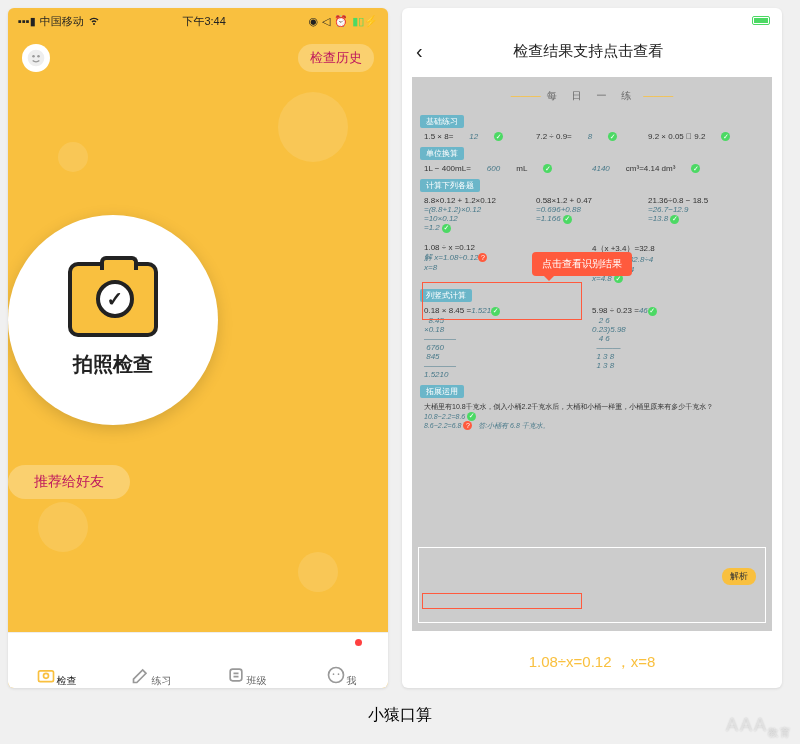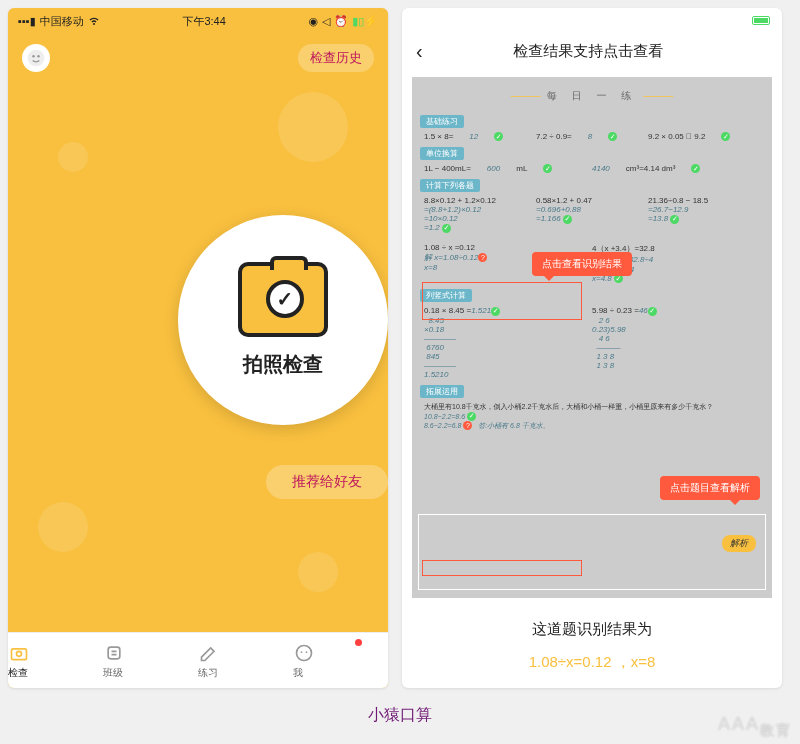--- a/index.html
+++ b/index.html
@@ -8,35 +8,35 @@
 .phone { width: 380px; height: 680px; background: #fff; border-radius: 6px; overflow: hidden; position: relative; box-shadow: 0 1px 3px rgba(0,0,0,.1); }
 
 
 .left-phone { background: #f9c03f; display: flex; flex-direction: column; }
 .status-bar { height: 26px; display: flex; align-items: center; justify-content: space-between; padding: 0 10px; font-size: 11px; color: #222; }
 .status-left, .status-right { display: flex; align-items: center; gap: 4px; }
 .top-row { display: flex; justify-content: space-between; align-items: center; padding: 10px 14px; }
 .avatar { width: 28px; height: 28px; border-radius: 50%; background: #fff; display: flex; align-items: center; justify-content: center; }
 .avatar svg { width: 20px; height: 20px; }
 .history-btn { background: rgba(255,255,255,.25); border: none; border-radius: 14px; padding: 5px 12px; font-size: 13px; color: #be185d; }
-.center-area { flex: 1; display: flex; flex-direction: column; align-items: flex-end; justify-content: center; position: relative; }
+.center-area { flex: 1; display: flex; flex-direction: column; align-items: flex-start; justify-content: center; position: relative; }
 .bg-circle { position: absolute; border-radius: 50%; background: rgba(255,255,255,.12); }
 .bc1 { width: 70px; height: 70px; top: 10px; right: 40px; }
 .bc2 { width: 30px; height: 30px; top: 60px; left: 50px; }
 .bc3 { width: 50px; height: 50px; bottom: 80px; left: 30px; }
 .bc4 { width: 40px; height: 40px; bottom: 40px; right: 50px; }
 .camera-circle { width: 210px; height: 210px; background: #fff; border-radius: 50%; display: flex; flex-direction: column; align-items: center; justify-content: center; box-shadow: 0 4px 16px rgba(0,0,0,.15); z-index: 2; }
 .camera-icon { width: 90px; height: 75px; border: 4px solid #222; border-radius: 10px; position: relative; background: #f9c03f; }
 .camera-icon::before { content: ""; position: absolute; top: -10px; left: 28px; width: 30px; height: 10px; background: #f9c03f; border: 4px solid #222; border-bottom: none; border-radius: 6px 6px 0 0; }
 .camera-lens { position: absolute; top: 14px; left: 24px; width: 38px; height: 38px; border: 4px solid #222; border-radius: 50%; display: flex; align-items: center; justify-content: center; background: #fff; }
 .camera-lens::after { content: "✓"; font-size: 20px; color: #222; font-weight: bold; }
 .camera-label { margin-top: 14px; font-size: 20px; font-weight: 600; color: #222; }
 .recommend-btn { margin-top: 40px; background: rgba(255,255,255,.25); border: none; border-radius: 18px; padding: 8px 26px; font-size: 14px; color: #be185d; z-index: 2; }
 .tab-bar { height: 56px; background: #fff; display: flex; border-top: 1px solid #eee; }
-.tab-item { flex: 1; display: flex; flex-direction: column; align-items: flex-start; justify-content: center; font-size: 10px; color: #666; position: relative; }
+.tab-item { flex: 1; display: flex; flex-direction: row; align-items: flex-end; justify-content: center; font-size: 10px; color: #666; position: relative; }
 .tab-item.active { color: #222; }
 .tab-icon { width: 22px; height: 22px; margin-bottom: 2px; display: flex; align-items: center; justify-content: center; }
 .tab-icon svg { width: 20px; height: 20px; }
 .tab-dot { position: absolute; top: 6px; right: 26px; width: 7px; height: 7px; background: #ff4040; border-radius: 50%; }
 
 
 .right-phone { background: #fff; display: flex; flex-direction: column; }
 .r-status { height: 24px; display: flex; justify-content: flex-end; align-items: center; padding: 0 12px; }
 .battery { width: 18px; height: 9px; border: 1px solid #4cd964; border-radius: 2px; position: relative; }
 .battery::after { content: ""; position: absolute; left: 1px; top: 1px; width: 14px; height: 5px; background: #4cd964; }
@@ -55,28 +55,28 @@
 .tooltip { position: absolute; background: #ff5a3d; color: #fff; font-size: 10px; padding: 5px 10px; border-radius: 4px; z-index: 5; }
 .tooltip::before { content: ""; position: absolute; width: 0; height: 0; border: 5px solid transparent; }
 .tip1 { top: 175px; left: 120px; }
 .tip1::before { border-top-color: #ff5a3d; bottom: -10px; left: 12px; }
 .tip2 { bottom: 98px; right: 12px; }
 .tip2::before { border-top-color: #ff5a3d; bottom: -10px; right: 20px; }
 .highlight-box { position: absolute; border: 1.5px solid #ff5a3d; }
 .hb1 { top: 205px; left: 10px; width: 160px; height: 38px; }
 .hb2 { bottom: 22px; left: 10px; width: 160px; height: 16px; }
 .white-box { position: absolute; bottom: 8px; left: 6px; right: 6px; height: 76px; border: 1.5px solid #fff; }
-.analysis-btn { position: absolute; bottom: 46px; right: 16px; background: #f9c03f; color: #333; font-size: 9px; padding: 2px 8px; border-radius: 8px; z-index: 6; font-style: italic; }
+.analysis-btn { position: absolute; bottom: 46px; right: 16px; background: #f9c03f; color: #333; font-size: 9px; padding: 2px 8px; border-radius: 8px; z-index: 6; }
 .result-area { padding: 16px; text-align: center; }
 .result-text { font-size: 15px; color: #222; margin-bottom: 14px; }
 .result-formula { font-size: 15px; color: #f9c03f; }
 
-.caption { position: absolute; left: 0; right: 0; bottom: 18px; text-align: center; font-size: 16px; color: #701a75; }
+.caption { position: absolute; left: 0; right: 0; bottom: 18px; text-align: center; font-size: 16px; color: #000000; }
 .watermark { position: absolute; bottom: 4px; right: 8px; font-size: 18px; color: rgba(255,255,255,.35); font-weight: 300; letter-spacing: 2px; text-shadow: 0 0 2px rgba(0,0,0,.2); }
-.watermark sub { font-size: 14px; font-weight: bold; }
+.watermark sub { font-size: 10px; font-weight: bold; }
 </style>
 </head>
 <body>
 
 <div class="container">
 
   <div class="phone left-phone">
     <div class="status-bar">
       <div class="status-left">
         <span>▪▪▪▮</span>
@@ -125,34 +125,34 @@
             <svg viewBox="0 0 24 24">
               <rect x="3" y="7" width="18" height="13" rx="2" fill="none" stroke="#f9c03f" stroke-width="2"></rect>
               <circle cx="12" cy="13" r="3" fill="none" stroke="#f9c03f" stroke-width="2"></circle>
             </svg>
           </span>
         <span>检查</span>
       </div>
       <div class="tab-item">
         <span class="tab-icon">
             <svg viewBox="0 0 24 24">
+              <path d="M3 17l11-11 4 4-11 11H3v-4z" fill="none" stroke="#999" stroke-width="2"></path>
+            </svg>
+          </span>
+        <span>练习</span>
+      </div>
+      <div class="tab-item">
+        <span class="tab-icon">
+            <svg viewBox="0 0 24 24">
               <rect x="5" y="5" width="14" height="14" rx="3" fill="none" stroke="#999" stroke-width="2"></rect>
               <line x1="9" y1="10" x2="15" y2="10" stroke="#999" stroke-width="2"></line>
               <line x1="9" y1="14" x2="15" y2="14" stroke="#999" stroke-width="2"></line>
             </svg>
           </span>
         <span>班级</span>
-      </div>
-      <div class="tab-item">
-        <span class="tab-icon">
-            <svg viewBox="0 0 24 24">
-              <path d="M3 17l11-11 4 4-11 11H3v-4z" fill="none" stroke="#999" stroke-width="2"></path>
-            </svg>
-          </span>
-        <span>练习</span>
       </div>
       <div class="tab-item">
         <span class="tab-icon">
             <svg viewBox="0 0 24 24">
               <circle cx="12" cy="12" r="9" fill="none" stroke="#999" stroke-width="2"></circle>
               <circle cx="9" cy="11" r="1" fill="#999"></circle>
               <circle cx="15" cy="11" r="1" fill="#999"></circle>
             </svg>
           </span>
         <span class="tab-dot"></span>
@@ -225,27 +225,25 @@
 
       <span class="section-tag">拓展运用</span>
       <div style="font-size:7px;padding:2px 4px">
         <span>大桶里有10.8千克水，倒入小桶2.2千克水后，大桶和小桶一样重，小桶里原来有多少千克水？</span><br>
         <span class="hw">10.8−2.2=8.6</span> <span class="chk">✓</span><br>
         <span class="hw">8.6−2.2=6.8</span> <span class="chk err">?</span>&nbsp;&nbsp;
         <span class="hw">答:小桶有 6.8 千克水。</span>
       </div>
 
       <div class="tooltip tip1">点击查看识别结果</div>
-      <div class="tooltip tip2">点击题目查看解析</div>
       <div class="highlight-box hb1"></div>
       <div class="highlight-box hb2"></div>
       <div class="white-box"></div>
       <span class="analysis-btn">解析</span>
     </div>
     <div class="result-area">
-      <div class="result-text">这道题识别结果为</div>
       <div class="result-formula">1.08÷x=0.12 ，x=8</div>
     </div>
   </div>
 </div>
 
 <div class="caption">小猿口算</div>
 <div class="watermark">AAA<sub>教育</sub></div>
 
 </body></html>

